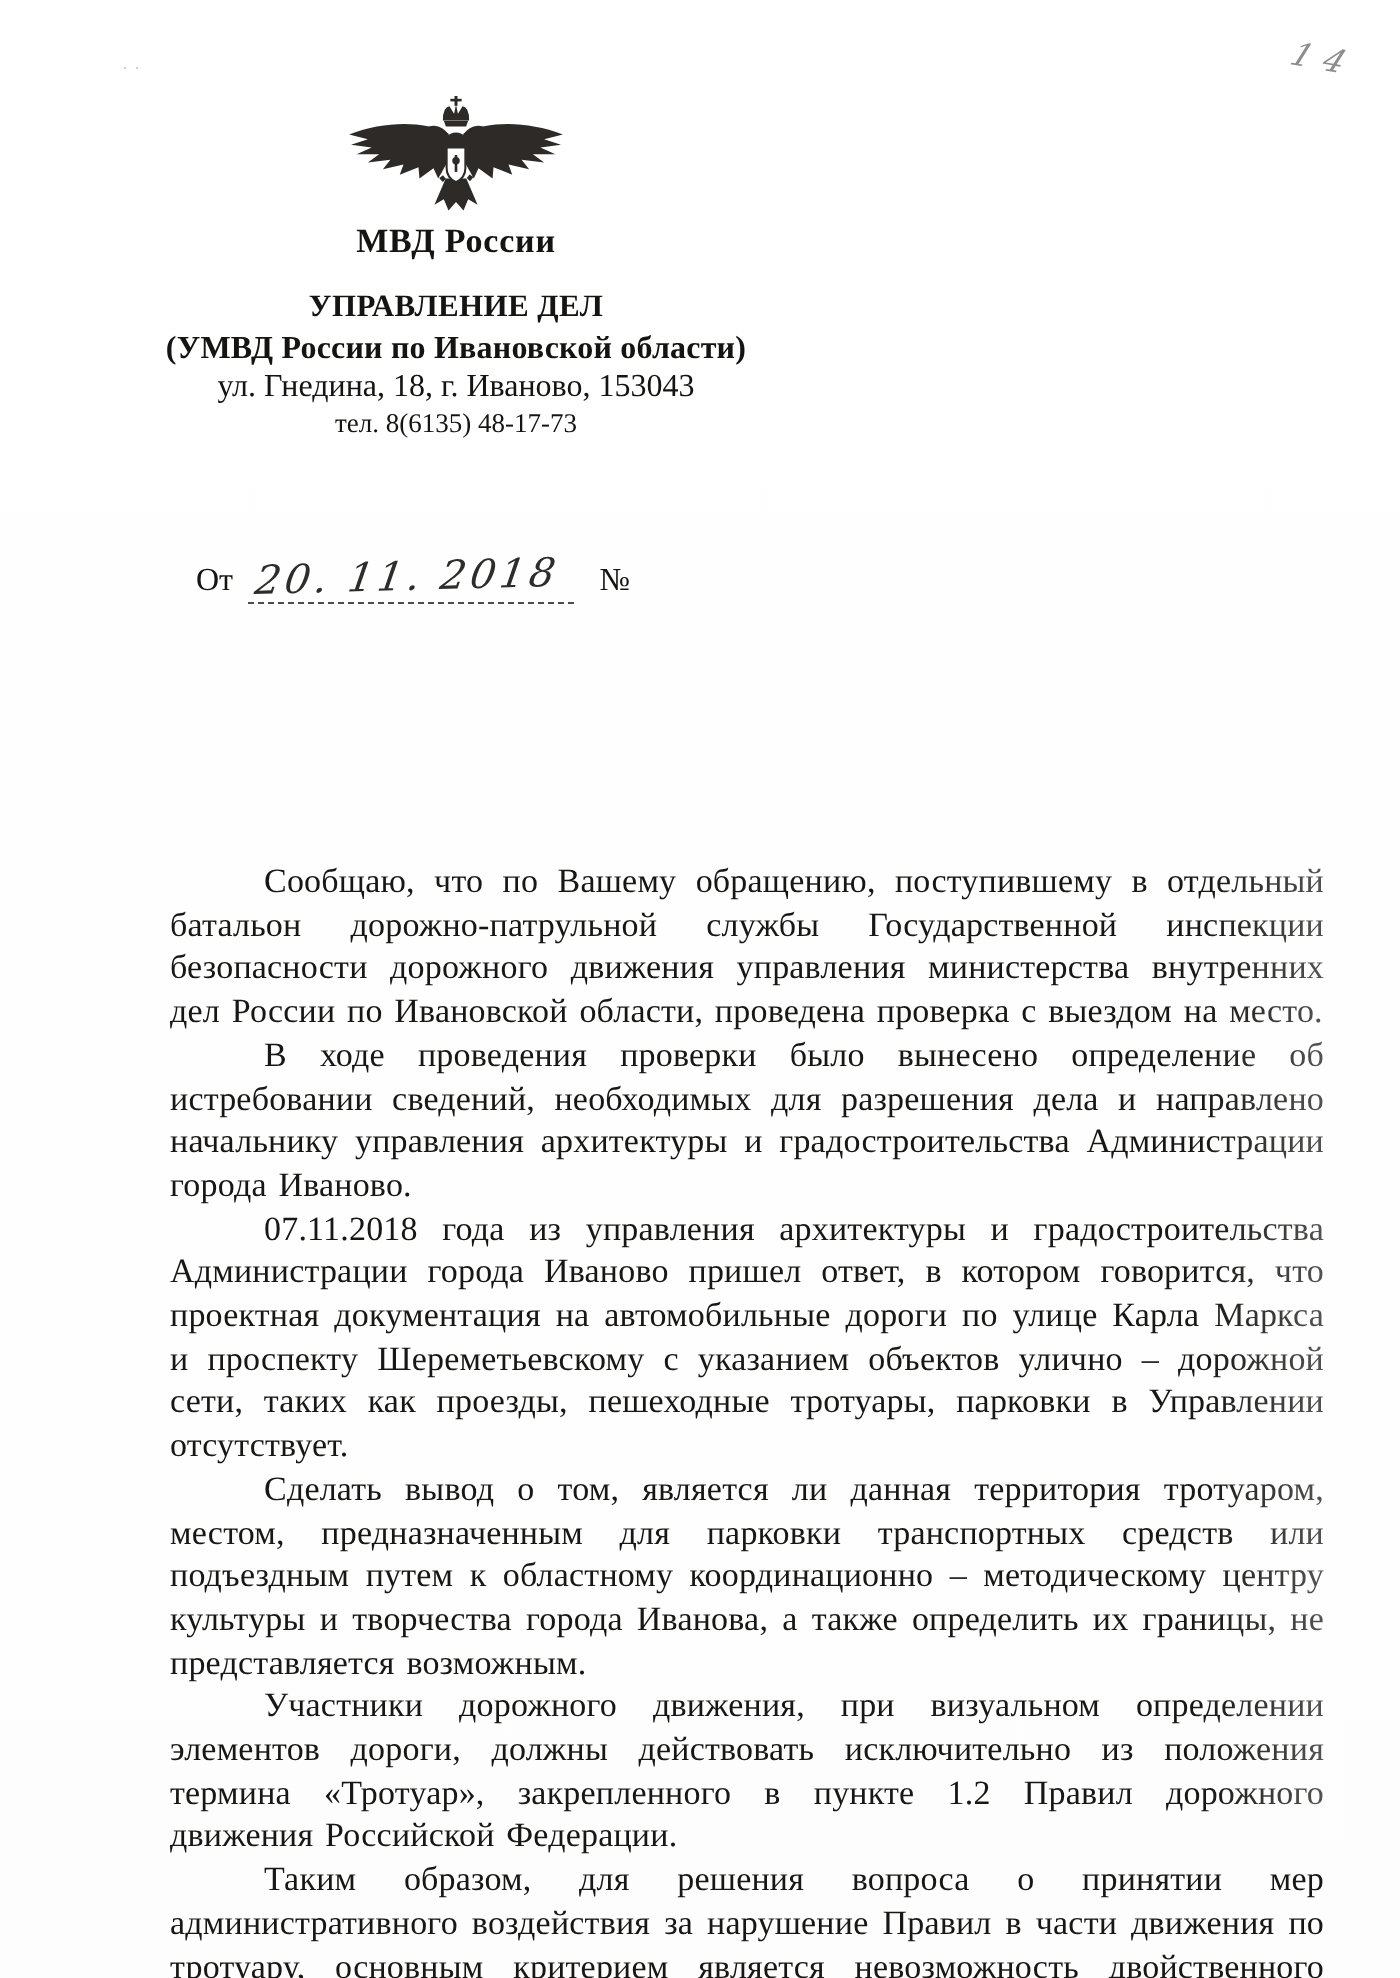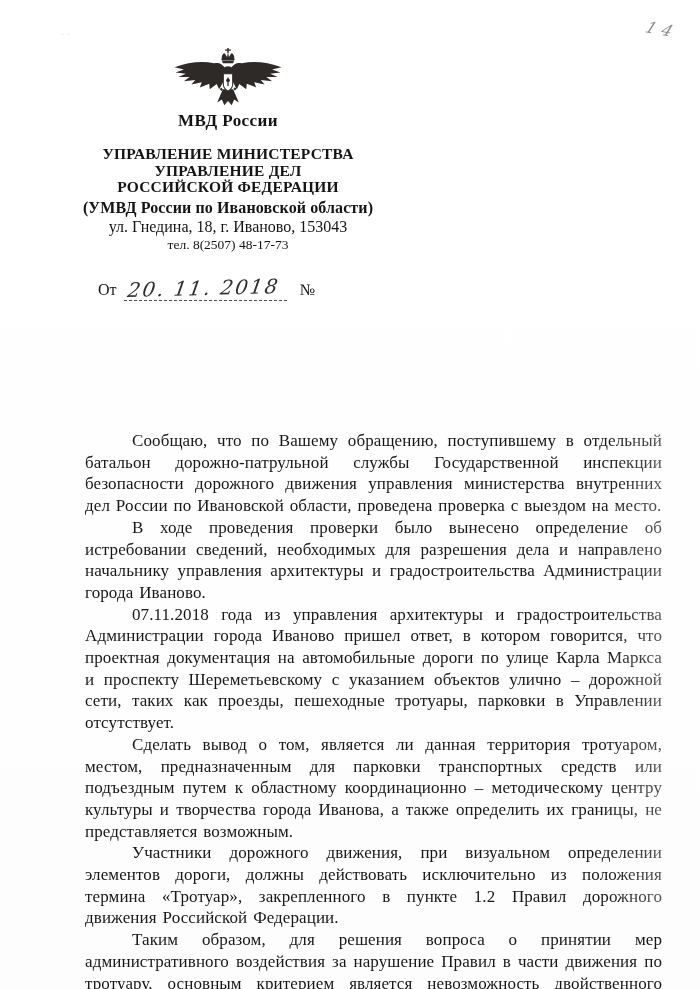--- a/index.html
+++ b/index.html
@@ -126,28 +126,26 @@
           <path d="M55 27.5 H65 V38.5 Q65 43.5 60 46 Q55 43.5 55 38.5 Z" fill="#ffffff" stroke="#2e2a28" stroke-width="1.1"></path>
           <rect x="59.3" y="31.5" width="1.4" height="9"></rect>
           <circle cx="60" cy="34.5" r="2"></circle>
         </g>
       </svg>
     </div>
 
     <div class="agency-short">МВД России</div>
 
     <div class="org-block">
-      <div>УПРАВЛЕНИЕ МИНИСТЕРСТВА</div>
       <div>УПРАВЛЕНИЕ ДЕЛ</div>
-      <div>РОССИЙСКОЙ ФЕДЕРАЦИИ</div>
     </div>
 
     <div class="org-paren">(УМВД России по Ивановской области)</div>
     <div class="addr-line">ул. Гнедина, 18, г. Иваново, 153043</div>
-    <div class="phone-line">тел. 8(2507) 48-17-73</div>
+    <div class="phone-line">тел. 8(6135) 48-17-73</div>
   </div>
 
   <div class="ref-line">
     <span>От</span><span class="date-underline"><span class="hand-date">20. 11. 2018</span></span><span class="num-label">№</span>
   </div>
 
   <div class="body-text">
     <p>Сообщаю, что по Вашему обращению, поступившему в отдельный батальон дорожно-патрульной службы Государственной инспекции безопасности дорожного движения управления министерства внутренних дел России по Ивановской области, проведена проверка с выездом на место.</p>
     <p>В ходе проведения проверки было вынесено определение об истребовании сведений, необходимых для разрешения дела и направлено начальнику управления архитектуры и градостроительства Администрации города Иваново.</p>
     <p>07.11.2018 года из управления архитектуры и градостроительства Администрации города Иваново пришел ответ, в котором говорится, что проектная документация на автомобильные дороги по улице Карла Маркса и проспекту Шереметьевскому с указанием объектов улично – дорожной сети, таких как проезды, пешеходные тротуары, парковки в Управлении отсутствует.</p>

